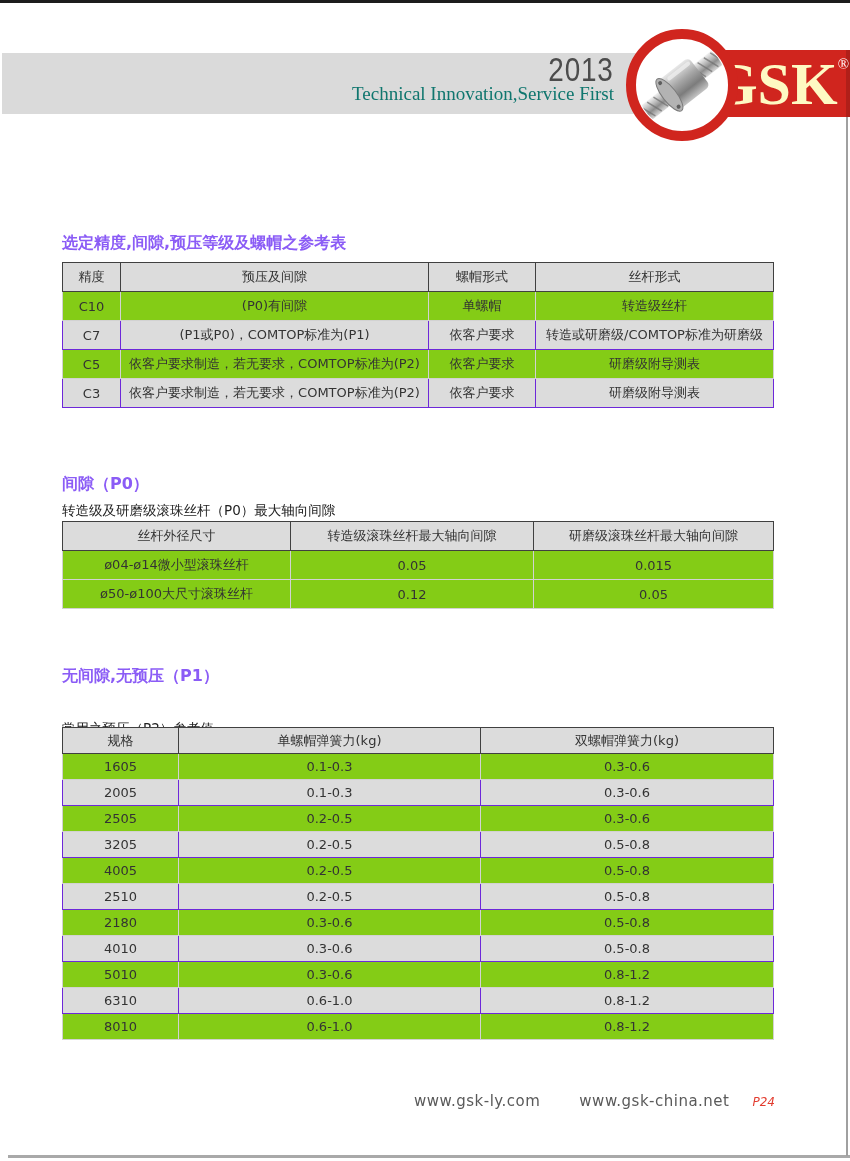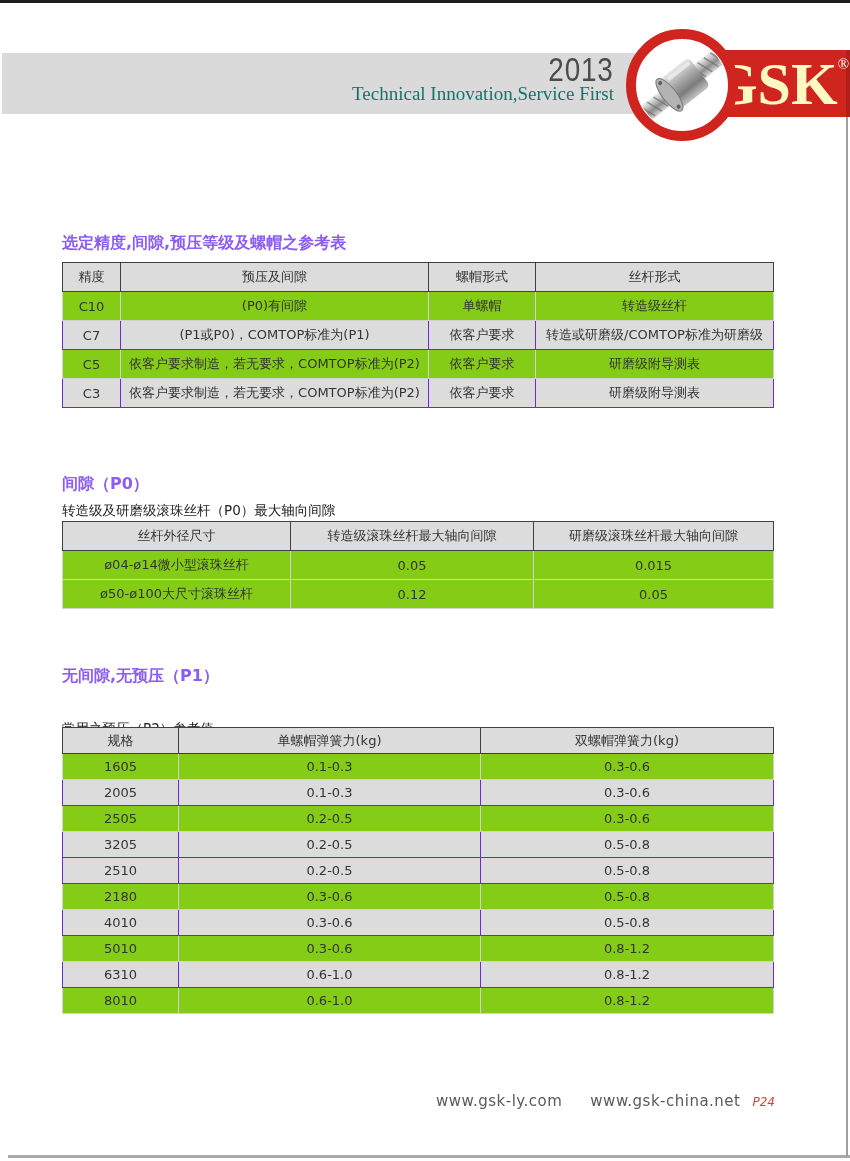--- a/index.html
+++ b/index.html
@@ -73,21 +73,21 @@
   .t1 col:nth-child(2){width:308px;}
   .t1 col:nth-child(3){width:107px;}
   .t2 col:nth-child(1){width:228px;}
   .t2 col:nth-child(2){width:243px;}
   .t3 col:nth-child(1){width:116px;}
   .t3 col:nth-child(2){width:302px;}
 
   
   .footer{
     position:absolute;top:1092px;left:62px;width:713px;
-    display:flex;justify-content:flex-end;align-items:baseline;gap:28px;
+    display:flex;justify-content:flex-end;align-items:baseline;gap:39px;
   }
   .footer .url{font-size:15px;color:#5a5a5a;letter-spacing:.5px;}
   .footer .pageno{font-size:12px;color:var(--page-red);margin-left:-16px;font-style:italic;}
   .bottom-bar{position:absolute;left:8px;top:1155px;width:842px;height:3px;background:#a9a9a9;}
   .right-line{position:absolute;left:846px;top:117px;width:2px;height:1039px;background:#a0a0a0;}
 </style>
 </head>
 <body>
 
 <div class="page">
@@ -247,20 +247,25 @@
         <tr>
           <td>2505</td>
           <td>0.2-0.5</td>
           <td>0.3-0.6</td>
         </tr>
         <tr class="alt">
           <td>3205</td>
           <td>0.2-0.5</td>
           <td>0.5-0.8</td>
         </tr>
+        <tr>
+          <td>4005</td>
+          <td>0.2-0.5</td>
+          <td>0.5-0.8</td>
+        </tr>
         <tr class="alt">
           <td>2510</td>
           <td>0.2-0.5</td>
           <td>0.5-0.8</td>
         </tr>
         <tr>
           <td>2180</td>
           <td>0.3-0.6</td>
           <td>0.5-0.8</td>
         </tr>

